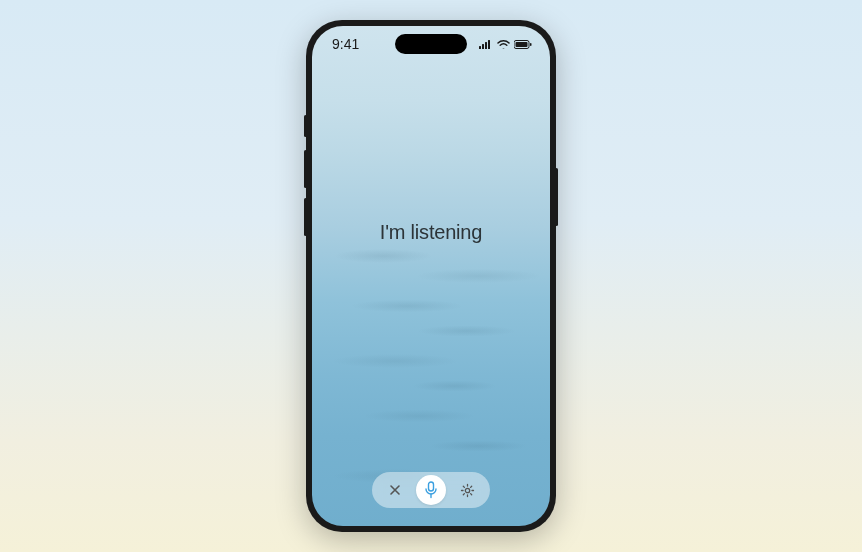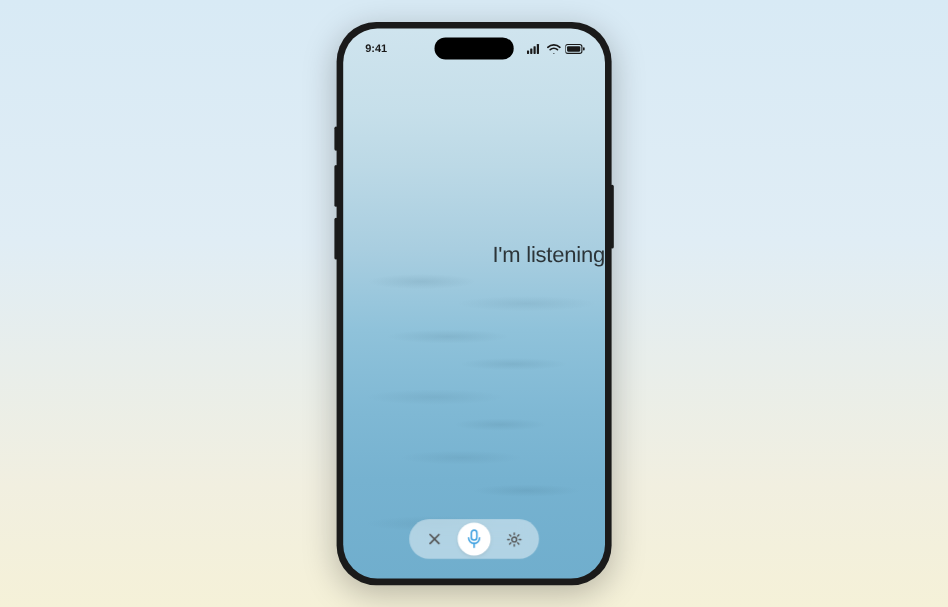--- a/index.html
+++ b/index.html
@@ -68,36 +68,36 @@
     z-index: 5;
   }
   .status-bar {
     position: absolute;
     top: 0; left: 0; right: 0;
     height: 36px;
     display: flex;
     align-items: center;
     justify-content: space-between;
     padding: 0 18px 0 20px;
-    font-size: 10px;
-    font-weight: 700;
+    font-size: 14px;
+    font-weight: 400;
     color: #1a1a1a;
     z-index: 4;
   }
   .status-right {
     display: flex;
     align-items: center;
     gap: 4px;
   }
   .status-right svg { display: block; }
   .prompt {
     position: absolute;
     top: 195px;
     left: 0; right: 0;
-    text-align: right;
+    text-align: center;
     color: #2c3438;
     font-size: 20px;
     font-weight: 400;
     letter-spacing: -0.2px;
     z-index: 3;
   }
   .toolbar {
     position: absolute;
     bottom: 18px;
     left: 50%;

